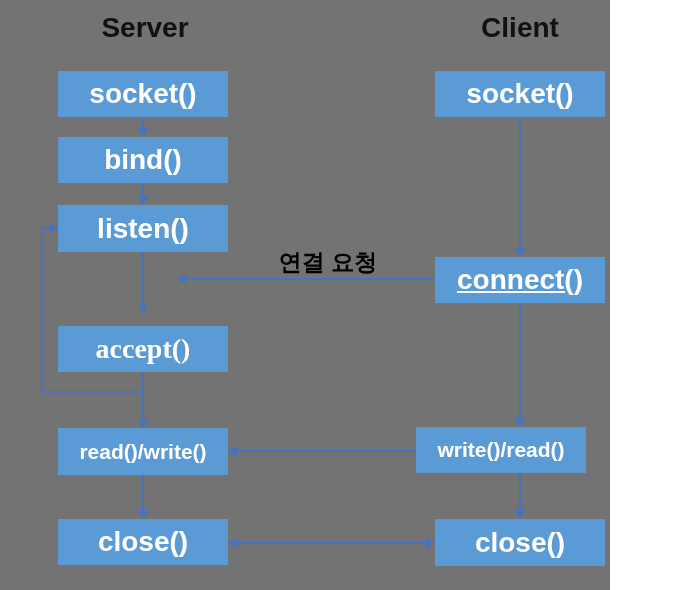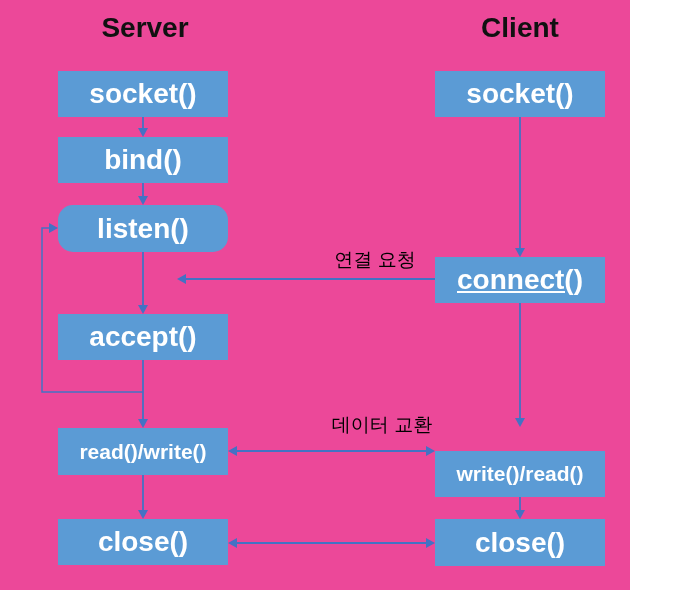--- a/index.html
+++ b/index.html
@@ -5,23 +5,22 @@
   html, body {
     margin: 0;
     padding: 0;
     background: #ffffff;
     font-family: "Liberation Sans", sans-serif;
   }
   .canvas {
     position: relative;
     width: 610px;
     height: 590px;
-    background: #ec4899;
+    background: #737373;
     overflow: hidden;
-    padding-left: 20px;
   }
   .col-title {
     position: absolute;
     transform: translateX(-50%);
     font-size: 28px;
     font-weight: bold;
     color: #111111;
     white-space: nowrap;
   }
   .node {
@@ -35,25 +34,24 @@
     justify-content: center;
     white-space: nowrap;
     text-align: center;
   }
   .node.small {
     font-size: 21px;
   }
   .edge-label {
     position: absolute;
     transform: translateX(-50%);
-    font-size: 19px;
-    font-weight: normal;
+    font-size: 23px;
+    font-weight: bold;
     color: #000000;
     white-space: nowrap;
-    margin-left: 47px;
   }
   svg.arrows {
     position: absolute;
     left: 0;
     top: 0;
     width: 675px;
     height: 590px;
     pointer-events: none;
   }
   svg.arrows line, svg.arrows polyline {
@@ -137,26 +135,25 @@
 
     <g>
       <line x1="237" y1="543" x2="426" y2="543"></line>
       <polygon points="237,538 237,548 228,543"></polygon>
       <polygon points="426,538 426,548 435,543"></polygon>
     </g>
   </svg>
 
   <div class="node" style="left:58px; top:71px; width:170px; height:46px;">socket()</div>
   <div class="node" style="left:58px; top:137px; width:170px; height:46px;">bind()</div>
-  <div class="node" style="left:58px; top:205px; width:170px; height:47px;border-radius:15px;">listen()</div>
-  <div class="node" style="left:58px; top:314px; width:170px; height:46px;">accept()</div>
+  <div class="node" style="left:58px; top:205px; width:170px; height:47px;">listen()</div>
+  <div class="node" style="left:58px; top:326px; width:170px; height:46px;font-family:Liberation Serif, serif;">accept()</div>
   <div class="node small" style="left:58px; top:428px; width:170px; height:47px;">read()/write()</div>
   <div class="node" style="left:58px; top:519px; width:170px; height:46px;">close()</div>
 
   <div class="node" style="left:435px; top:71px; width:170px; height:46px;">socket()</div>
   <div class="node" style="left:435px; top:257px; width:170px; height:46px;text-decoration:underline;">connect()</div>
-  <div class="node small" style="left:435px; top:427px; width:170px; height:46px;margin-top:24px;">write()/read()</div>
+  <div class="node small" style="left:416px; top:427px; width:170px; height:46px;">write()/read()</div>
   <div class="node" style="left:435px; top:519px; width:170px; height:47px;">close()</div>
 
   <div class="edge-label" style="left:328px; top:247px;">연결 요청</div>
-  <div class="edge-label" style="left:335px; top:412px;">데이터 교환</div>
 
 </div>
 
 </body></html>

